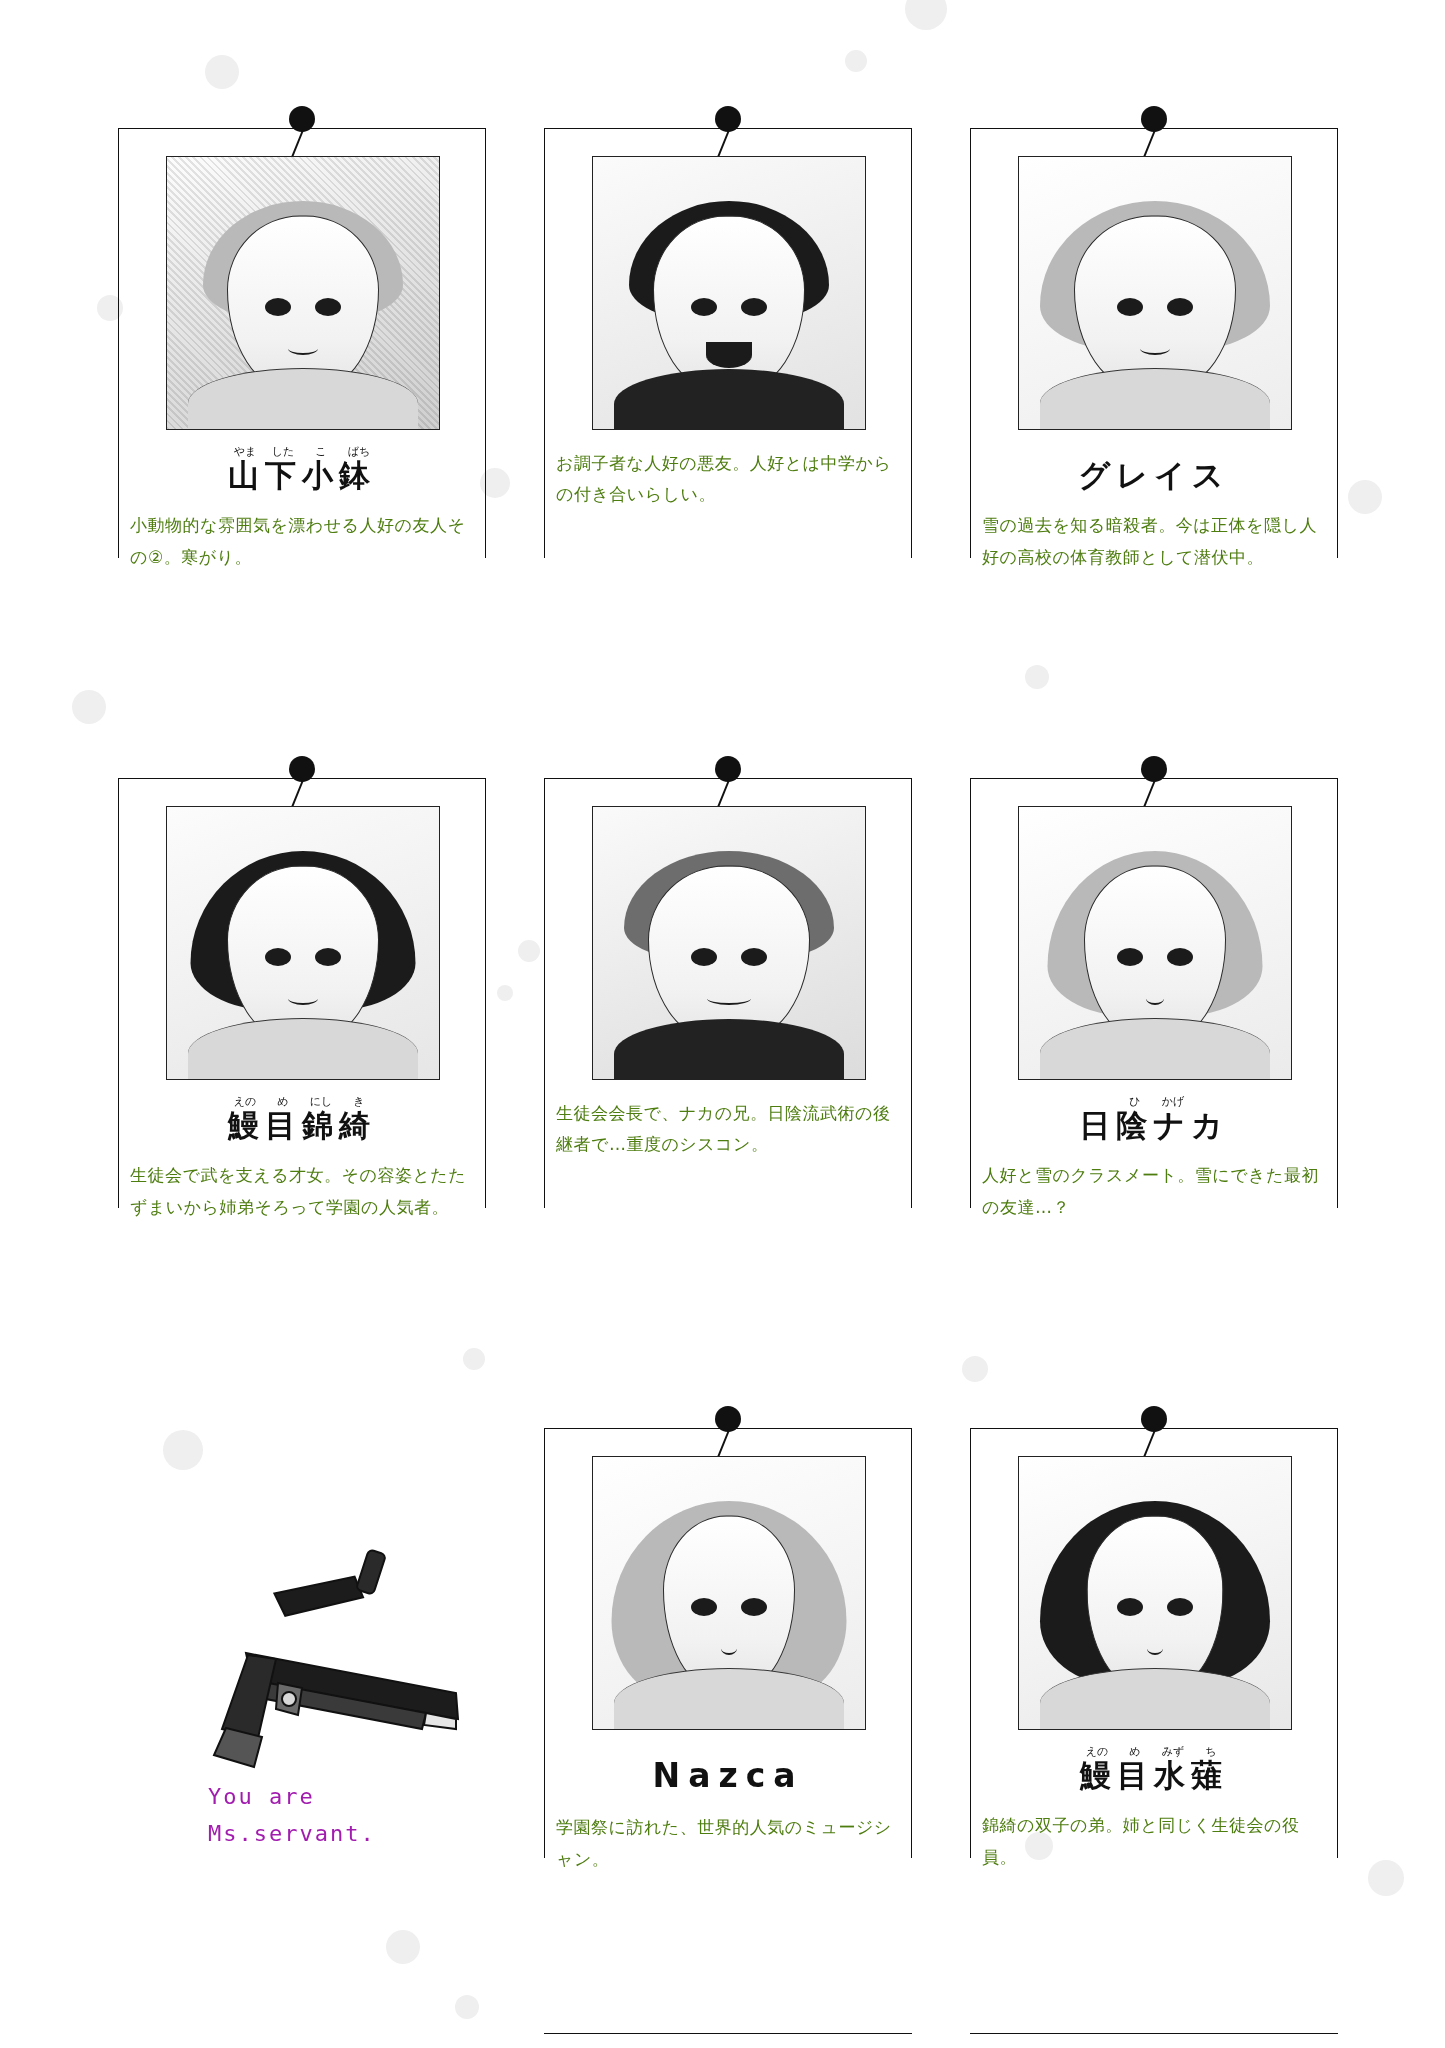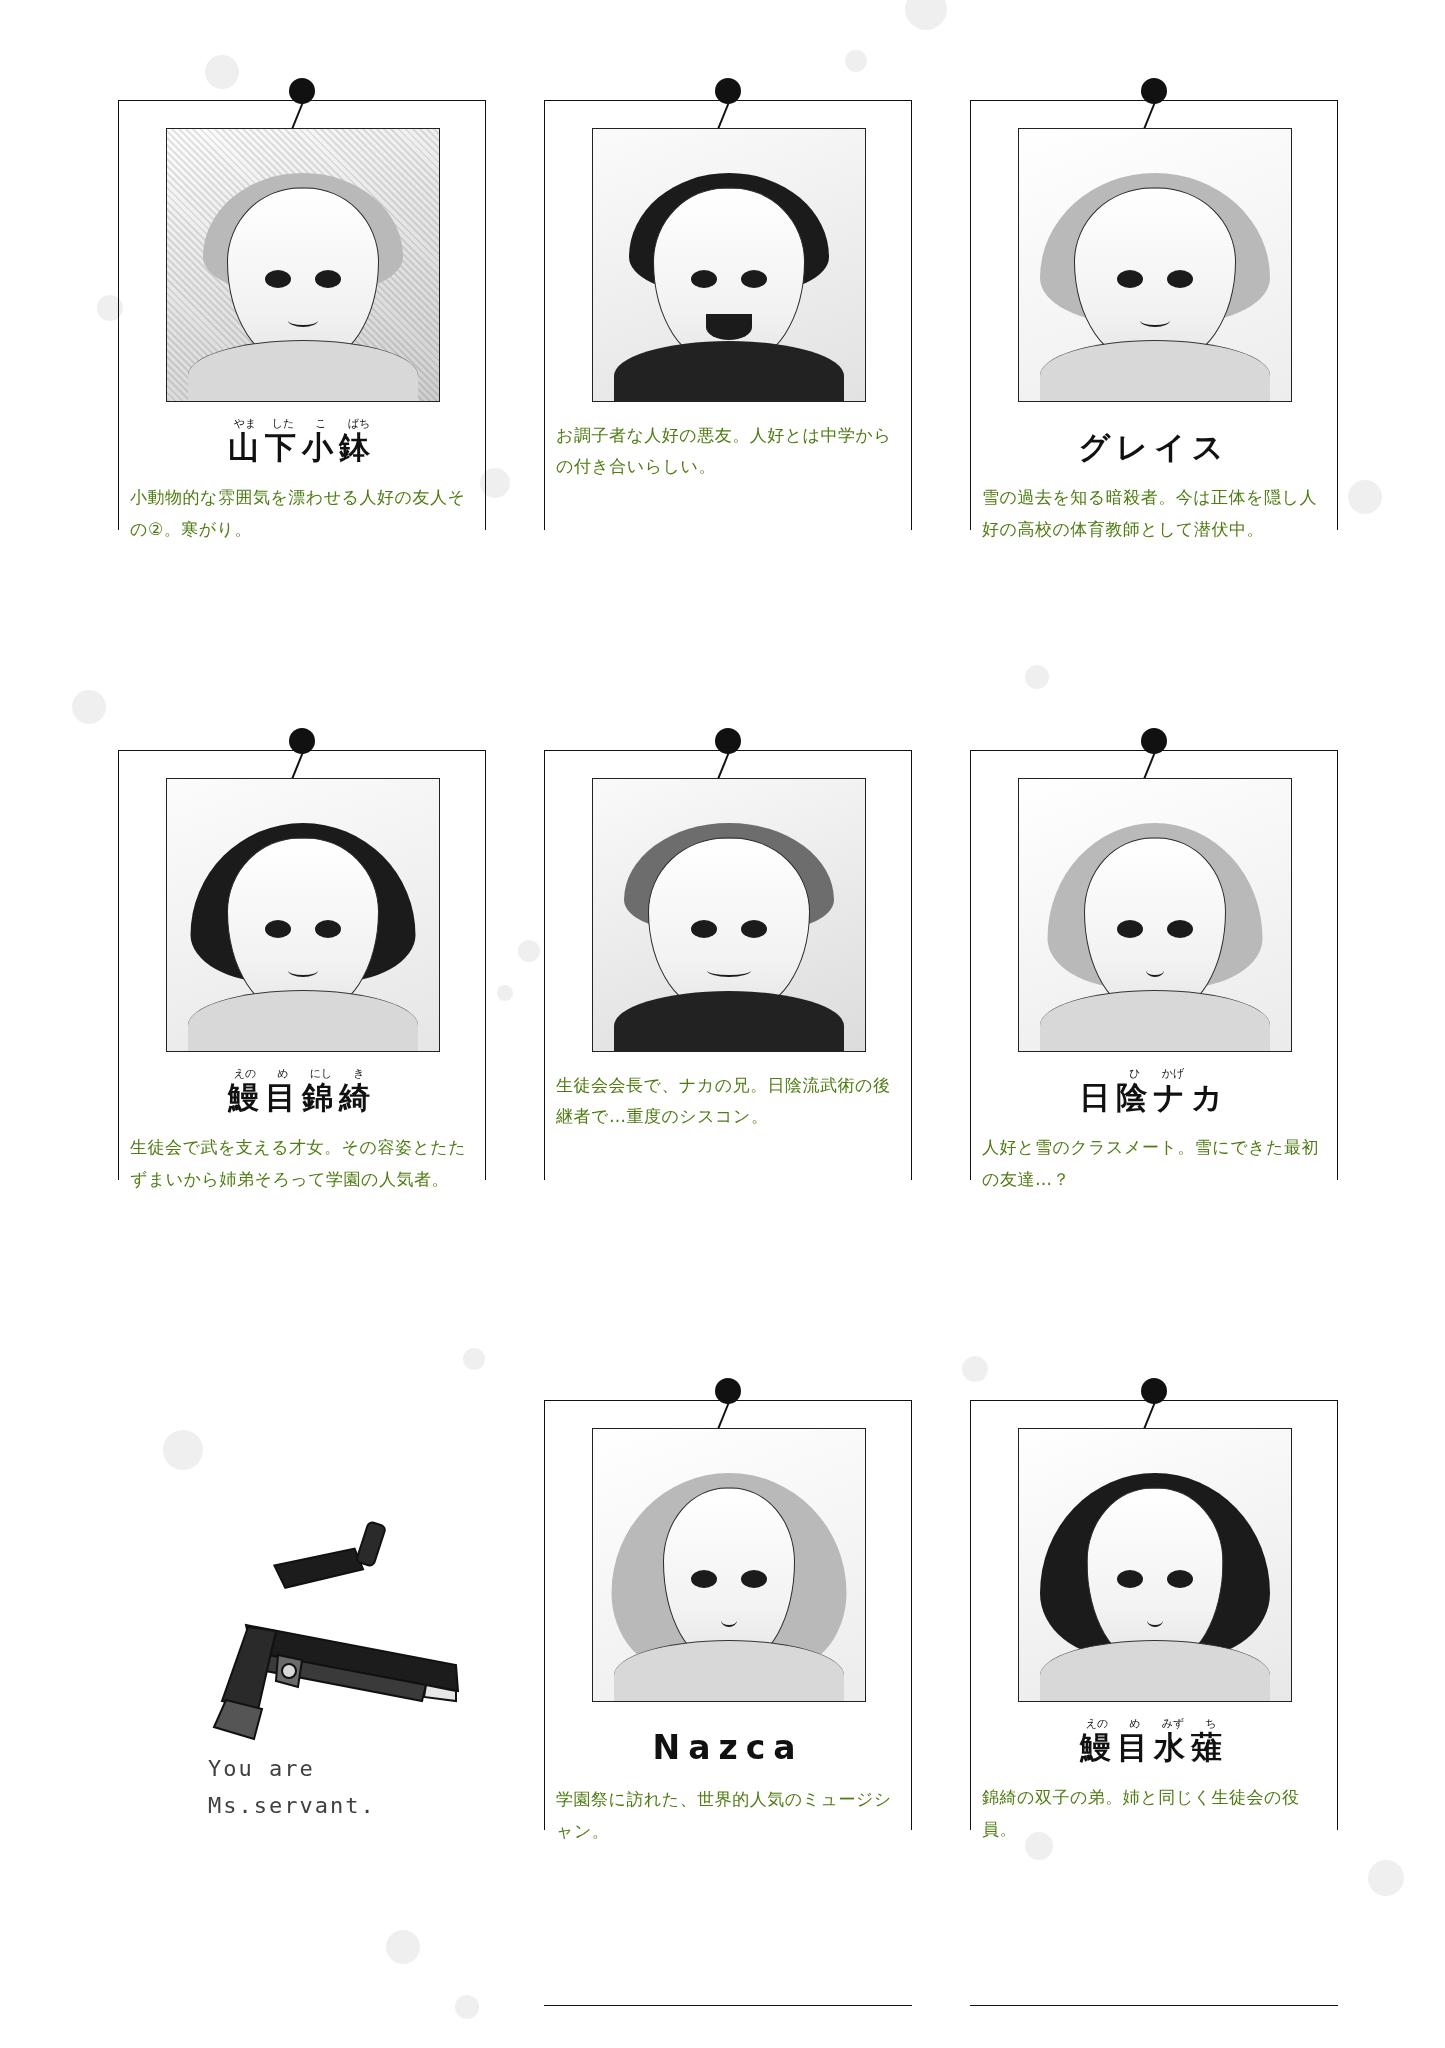--- a/index.html
+++ b/index.html
@@ -11,20 +11,21 @@
     overflow:hidden;
   }
 
   
   .bubble{position:absolute;border-radius:50%;background:#efefef;}
 
   
   .page{
     position:absolute;inset:0;
     padding:0;
+    margin-top:28px;
   }
   .grid{
     position:absolute;
     left:108px;top:60px;
     width:1240px;
     display:grid;
     grid-template-columns:repeat(3,1fr);
     grid-template-rows:640px 640px 640px;
     column-gap:38px;
     row-gap:10px;
@@ -168,21 +169,21 @@
   }
   .gun svg{width:100%;height:100%;}
   .gun-caption{
     position:absolute;
     left:100px;top:390px;
     width:260px;
     font-family:"DejaVu Sans Mono", monospace;
     font-size:22px;
     line-height:1.7;
     letter-spacing:2px;
-    color:#404040;
+    color:#a21caf;
   }
 
   
   .card .rule-bottom{
     position:absolute;left:10px;right:10px;bottom:-6px;
     height:1px;background:#111;
   }
 </style>
 </head>
 <body>

